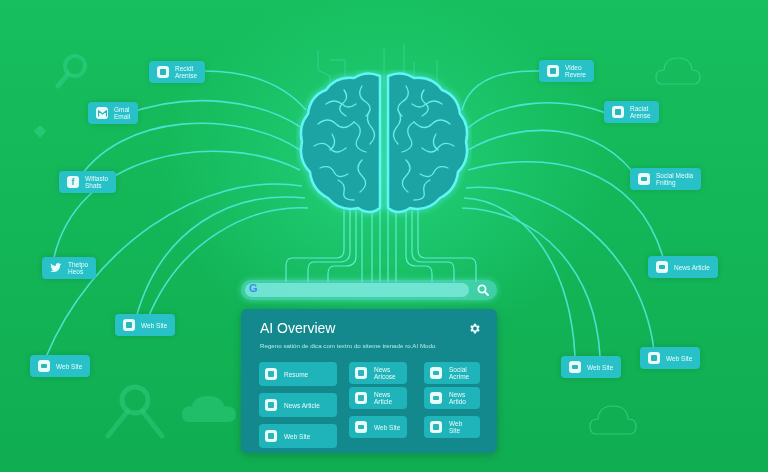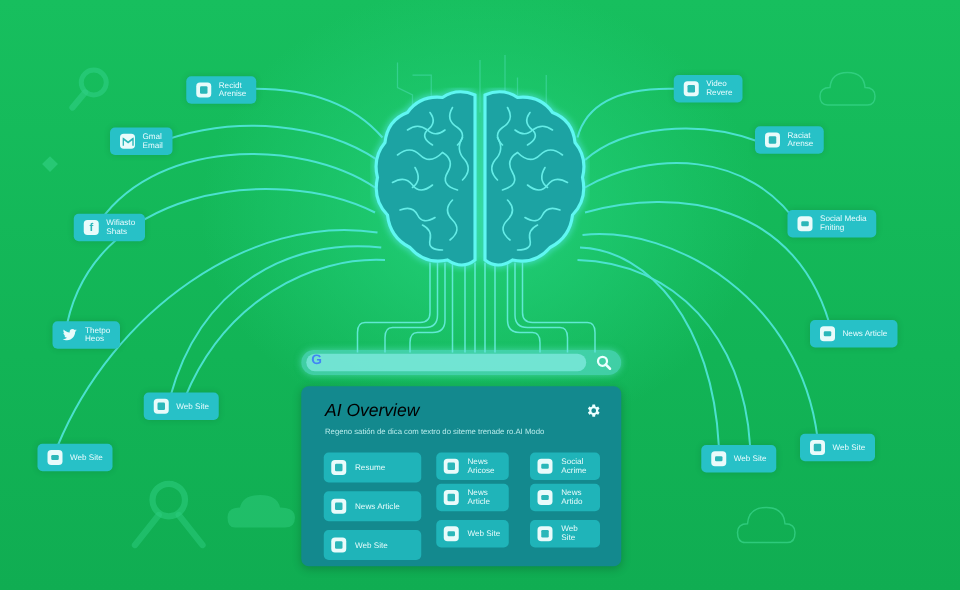--- a/index.html
+++ b/index.html
@@ -14,21 +14,21 @@
   .node .ic{width:12px;height:12px;background:#e9fbfb;border-radius:3px;flex:0 0 12px;display:flex;align-items:center;justify-content:center;}
   .node .ic i{display:block;width:6px;height:6px;background:#2bb7b9;border-radius:1px;}
   .node .lbl{white-space:pre-line;}
   .search{position:absolute;left:241px;top:280px;width:256px;height:20px;border-radius:10px;
     background:rgba(100,225,225,0.55);box-shadow:0 0 6px rgba(120,240,240,0.5);}
   .search .bar{position:absolute;left:4px;top:3px;width:224px;height:14px;border-radius:7px;background:rgba(140,238,234,0.65);}
   .search .g{position:absolute;left:8px;top:2px;font-weight:bold;font-size:11px;}
   .search .mag{position:absolute;right:7px;top:3px;width:14px;height:14px;}
   .panel{position:absolute;left:241px;top:309px;width:256px;height:144px;border-radius:6px;
     background:#13898e;box-shadow:0 2px 8px rgba(0,0,0,0.2);}
-  .panel .title{position:absolute;left:19px;top:11px;color:#000000;font-size:14px;font-style:italic;}
+  .panel .title{position:absolute;left:19px;top:11px;color:#ffffff;font-size:14px;}
   .panel .gear{position:absolute;right:16px;top:13px;width:13px;height:13px;}
   .panel .sub{position:absolute;left:19px;top:33px;color:#b9ecec;font-size:6.2px;}
   .card{position:absolute;display:flex;align-items:center;gap:7px;padding:0 6px;background:#1fb4b9;border-radius:4px;color:#e8fcfc;font-size:6.5px;line-height:7px;}
   .card .ic{width:12px;height:12px;background:#e9fbfb;border-radius:3px;flex:0 0 12px;display:flex;align-items:center;justify-content:center;}
   .card .ic i{display:block;width:6px;height:6px;background:#2bb7b9;border-radius:1px;}
   .card .lbl{white-space:pre-line;}
   .deco{position:absolute;}
 </style>
 </head>
 <body>

